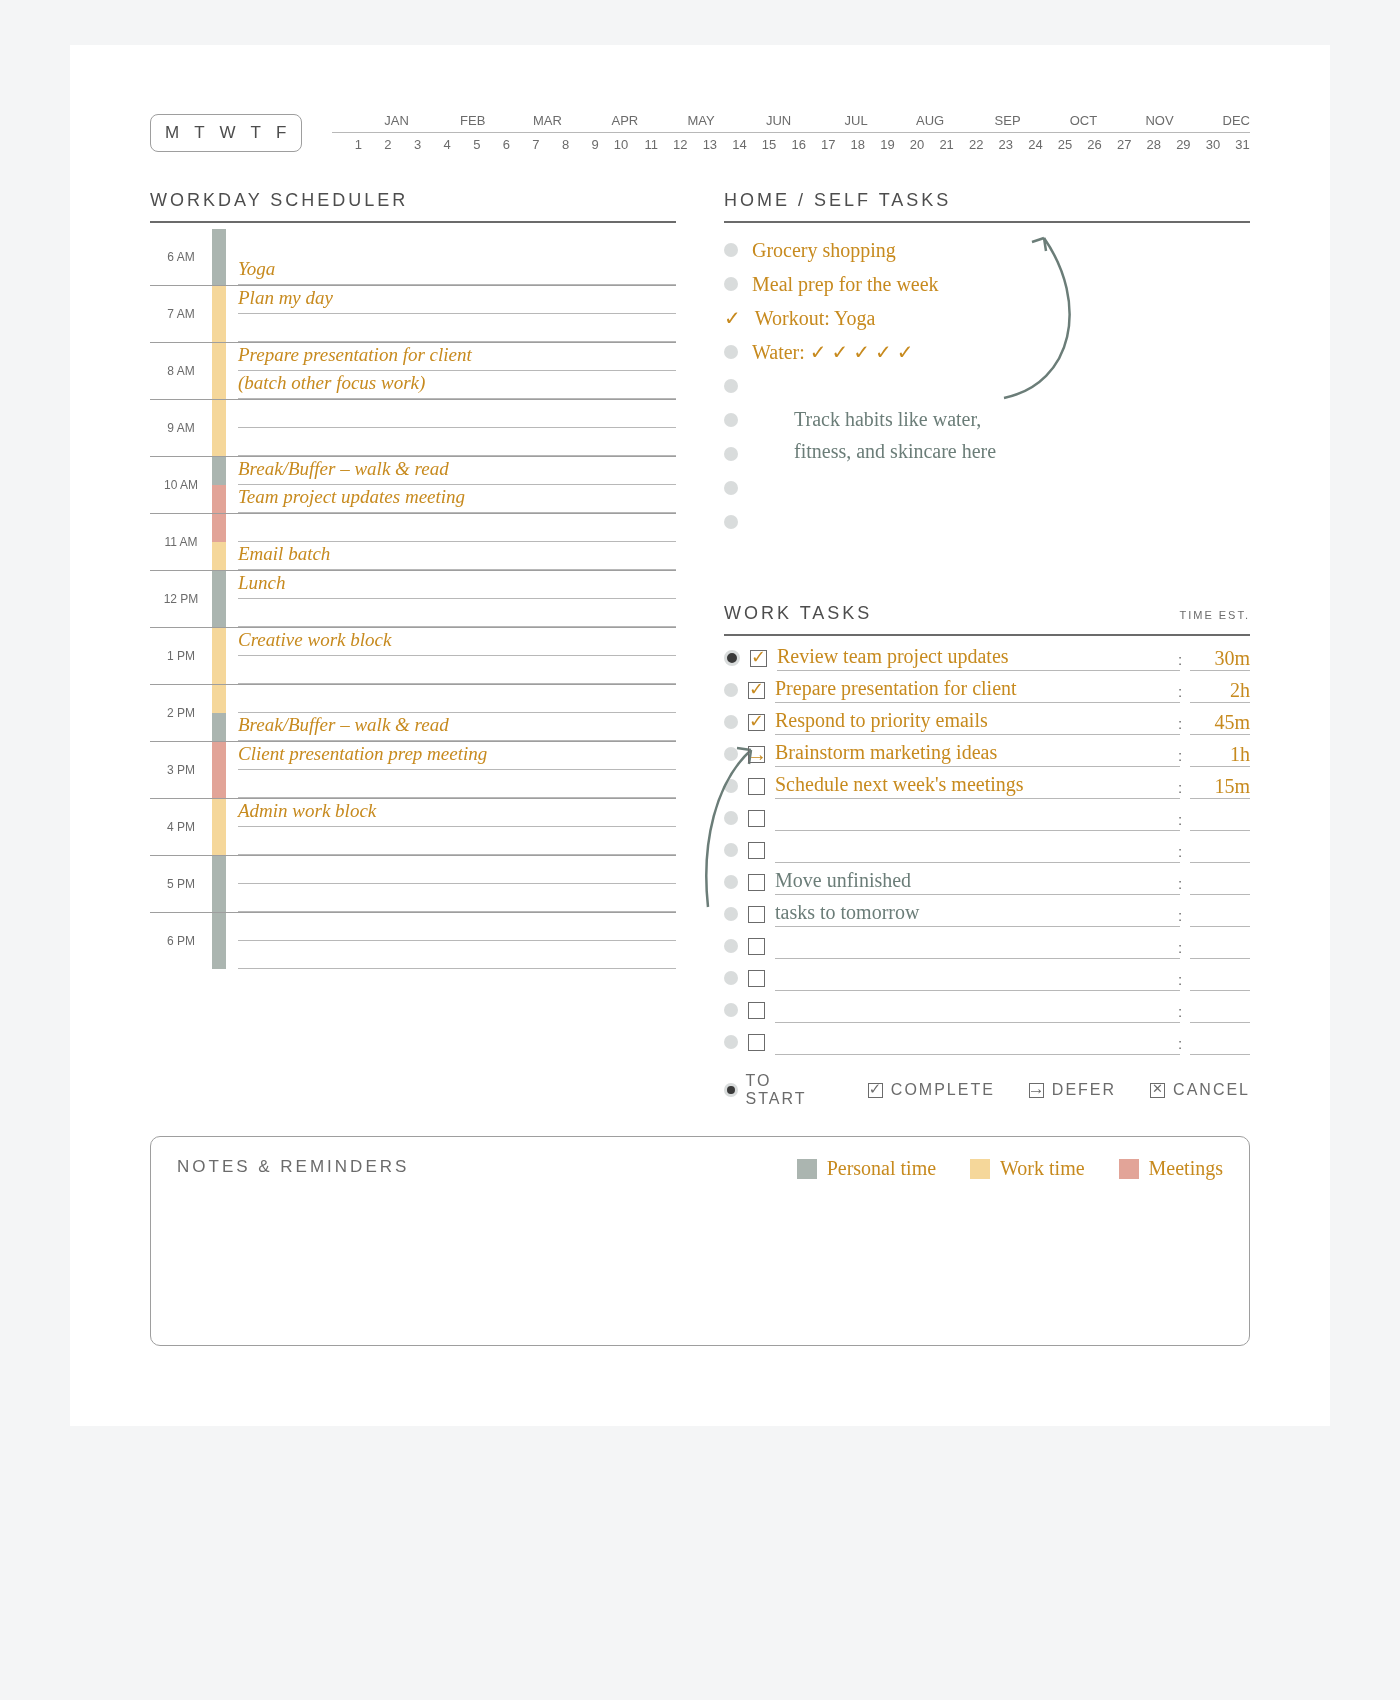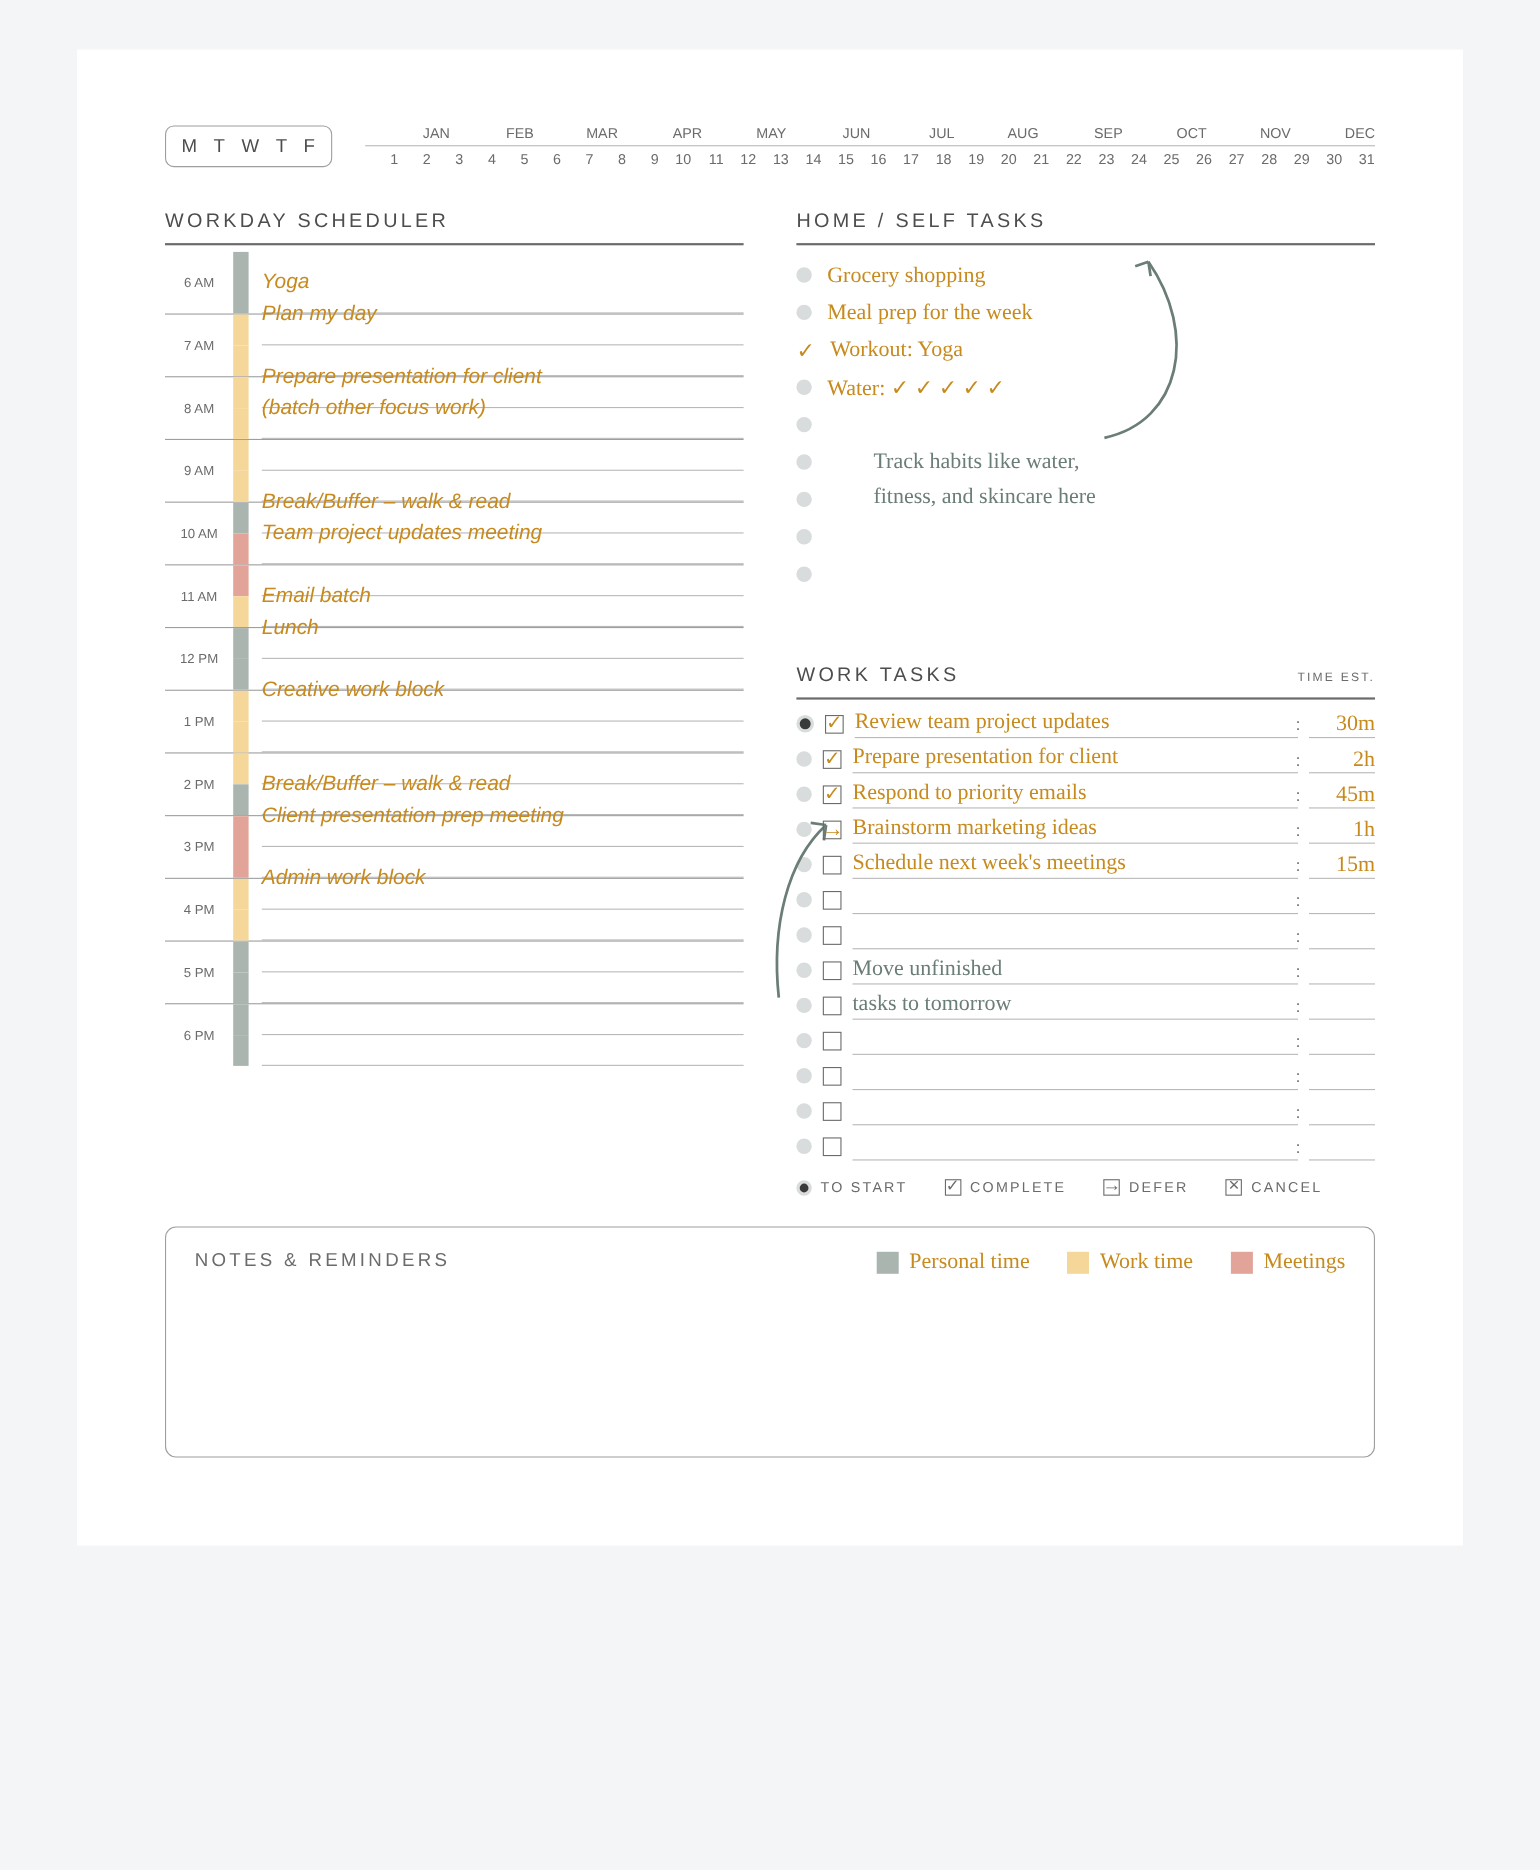--- a/index.html
+++ b/index.html
@@ -60,22 +60,22 @@
   .sched{position:relative;}
   .hour{display:flex;border-bottom:1.5px solid var(--line2);}
   .hour:last-child{border-bottom:none;}
   .hlabel{width:62px;font-size:12px;color:var(--ink2);display:flex;align-items:center;justify-content:center;}
   .bar{width:14px;display:flex;flex-direction:column;}
   .half{flex:1;}
   .g{background:var(--grey);} .s{background:var(--sand);} .r{background:var(--rose);}
   .lines{flex:1;padding-left:12px;display:flex;flex-direction:column;justify-content:space-around;}
   .line{border-bottom:1px solid var(--line);height:28px;position:relative;}
   .line span{
-    position:absolute;bottom:16px;left:0;
-    font-family:Liberation Sans, sans-serif;
+    position:absolute;bottom:4px;left:0;
+    font-family:Liberation Serif, serif;
     font-size:19px;color:var(--gold);font-style:italic;
   }
   .hour.h60 .line{height:56px;}
   .hour.h60 .hlabel{height:56px;}
 
   
   .home-list{margin-top:10px;position:relative;}
   .hrow{display:flex;align-items:center;gap:14px;min-height:34px;}
   .dot{width:14px;height:14px;border-radius:50%;background:#d9dcdc;flex-shrink:0;}
   .hand{font-family:"Segoe Script","Bradley Hand","Comic Sans MS",cursive;font-size:20px;}
@@ -90,21 +90,21 @@
   .work{margin-top:60px;}
   .wrow{display:flex;align-items:center;gap:10px;height:32px;}
   .wrow .dot{background:#d9dcdc;}
   .wrow .dot.sel{background:#3a3a3a;border:3px solid #d9dcdc;width:16px;height:16px;}
   .box{width:17px;height:17px;border:1.8px solid var(--ink2);flex-shrink:0;position:relative;}
   .box.chk::after{content:"✓";position:absolute;top:-5px;left:0;color:var(--gold);font-size:18px;}
   .box.defer::after{content:"→";position:absolute;top:-4px;left:-2px;color:var(--gold);font-size:20px;font-weight:bold;}
   .tasktext{flex:1;border-bottom:1px solid var(--line);height:26px;display:flex;align-items:flex-end;padding-bottom:2px;}
   .est{width:60px;border-bottom:1px solid var(--line);height:26px;display:flex;align-items:flex-end;position:relative;justify-content:flex-end;}
   .est::before{content:":";position:absolute;left:-12px;bottom:2px;color:var(--ink2);font-size:15px;}
-  .legend{display:flex;gap:34px;margin-top:14px;font-size:13px;letter-spacing:2px;color:var(--ink2);align-items:center;}
+  .legend{display:flex;gap:34px;margin-top:14px;font-size:16px;letter-spacing:2px;color:var(--ink2);align-items:center;}
   .legend .item{display:flex;align-items:center;gap:8px;}
   .ldot{width:14px;height:14px;border-radius:50%;background:#3a3a3a;border:3px solid #d9dcdc;}
   .lbox{width:15px;height:15px;border:1.8px solid var(--ink2);position:relative;}
   .lbox.c::after{content:"✓";position:absolute;top:-4px;left:0;font-size:15px;}
   .lbox.d::after{content:"→";position:absolute;top:-5px;left:-2px;font-size:17px;font-weight:bold;}
   .lbox.x::after{content:"✕";position:absolute;top:-3px;left:1px;font-size:13px;}
 
   
   .notes{
     margin-top:28px;border:1.5px solid var(--line2);border-radius:10px;

